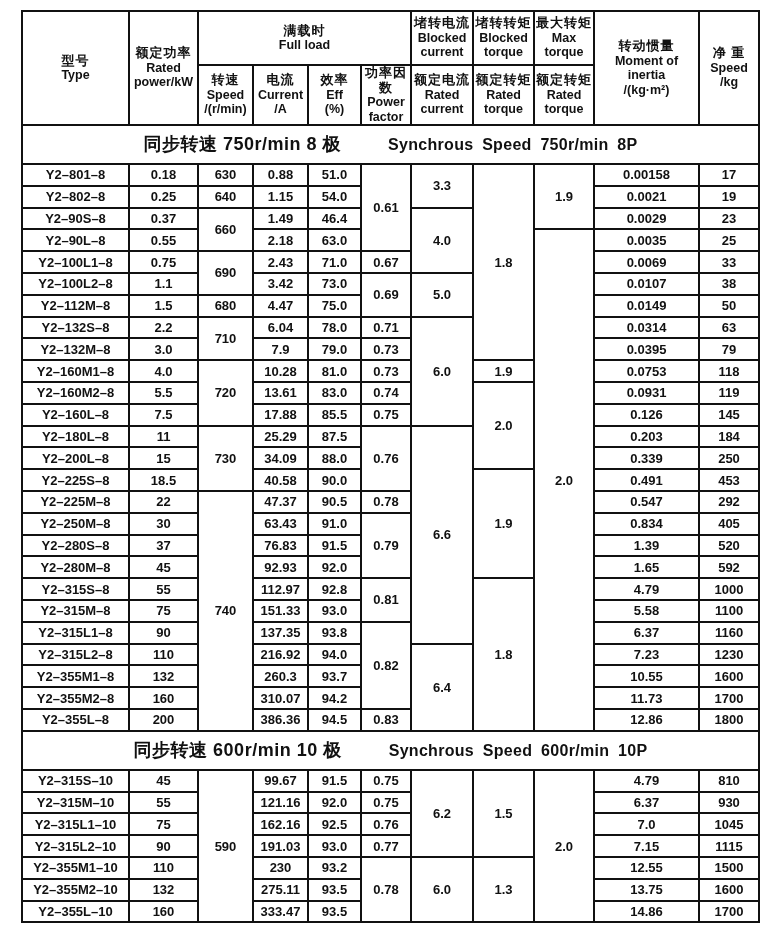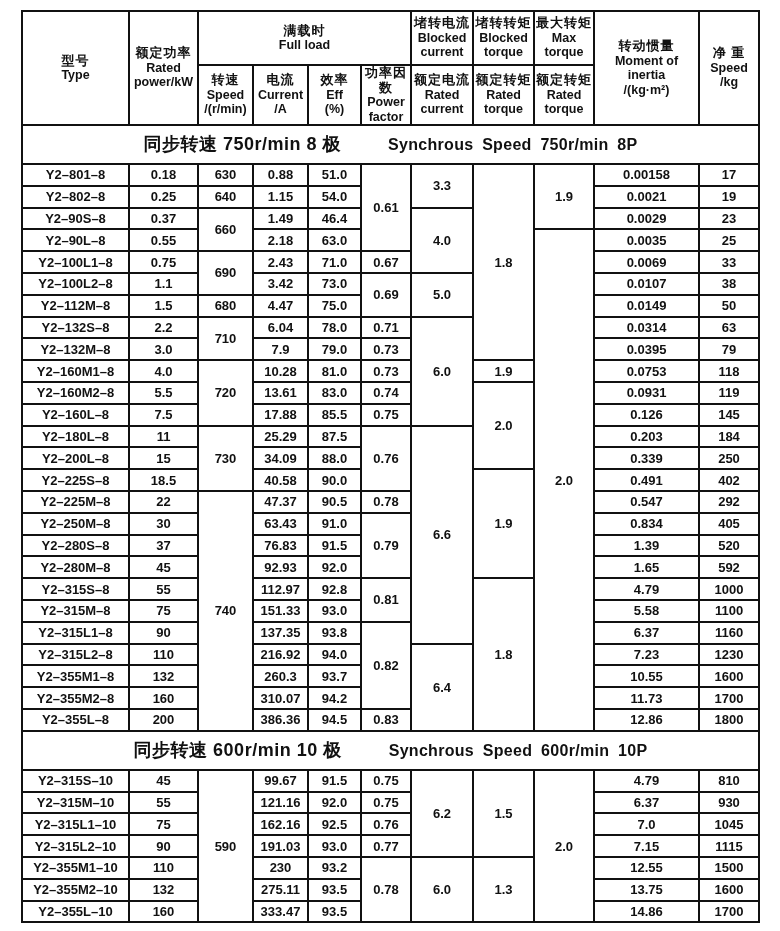--- a/index.html
+++ b/index.html
@@ -260,21 +260,21 @@
           <td>0.339</td>
           <td>250</td>
         </tr>
         <tr class="data-row">
           <td>Y2–225S–8</td>
           <td>18.5</td>
           <td>40.58</td>
           <td>90.0</td>
           <td rowspan="5">1.9</td>
           <td>0.491</td>
-          <td>402</td>
+          <td>453</td>
         </tr>
         <tr class="data-row">
           <td>Y2–225M–8</td>
           <td>22</td>
           <td rowspan="11">740</td>
           <td>47.37</td>
           <td>90.5</td>
           <td>0.78</td>
           <td>0.547</td>
           <td>292</td>

